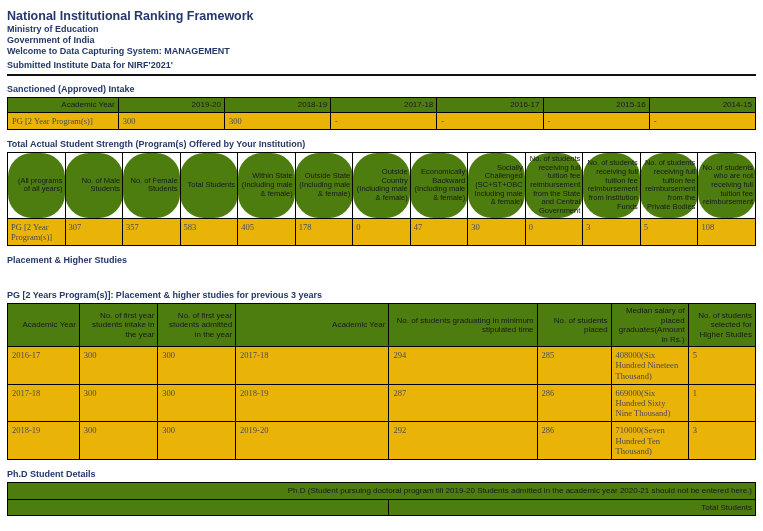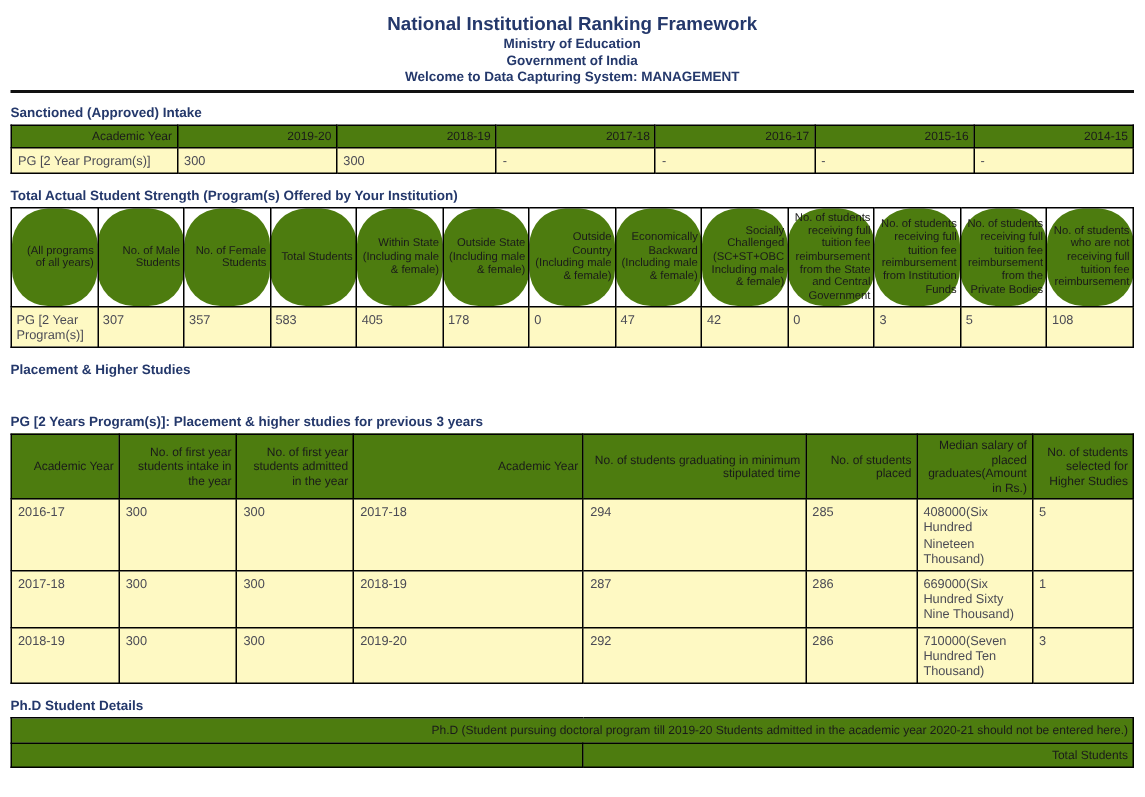--- a/index.html
+++ b/index.html
@@ -5,21 +5,21 @@
   * { box-sizing: border-box; margin: 0; padding: 0; }
   html, body { background: #ffffff; }
   body {
     width: 763px; height: 531px; overflow: hidden;
     font-family: "Liberation Sans", sans-serif;
     color: #24386b;
   }
   .page { width: 763px; height: 531px; padding: 5px 7px 0 7px; }
 
   
-  .top-header { text-align: center; line-height: 1.2; }
+  .top-header { text-align: left; line-height: 1.2; }
   .top-header .title { font-size: 12.5px; font-weight: bold; margin-top: 4px; }
   .top-header .sub { font-size: 9px; font-weight: bold; }
   .submitted { font-size: 9px; font-weight: bold; margin-top: 4px; }
   .institute { font-size: 9.5px; margin-top: 3px; }
   .rule { border: none; border-top: 2px solid #111; margin-top: 4px; }
 
   .section-title { font-size: 9px; font-weight: bold; color: #24386b; }
   .mt-s1 { margin-top: 8px; }
   .mt-s2 { margin-top: 9px; }
   .mt-sub { margin-top: 25px; }
@@ -28,41 +28,42 @@
     width: 100%; border-collapse: collapse; table-layout: fixed;
     margin-top: 3px;
   }
   th, td { border: 1px solid #000; }
   th {
     background: #4d7c0f; font-weight: normal; color: #1a1a1a;
     font-size: 8px; line-height: 1.2; padding: 2px 3px;
     text-align: right; vertical-align: middle; word-wrap: break-word;
   }
   td {
-    background: #fef9c3; color: #4b4b55;
+    background: #eab308; color: #4b4b55;
     font-size: 8.5px; line-height: 1.2; padding: 3px 4px;
-    text-align: left; vertical-align: top; word-wrap: break-word;
+    text-align: left; vertical-align: top; word-wrap: break-word; font-family: Liberation Serif, serif;
   }
   
   table.strength th { font-size: 7.5px; line-height: 1.15; padding: 2px 2px; border-radius: 24px; }
   table.strength td { padding: 3px 3px; }
   
   table.phd th { padding: 3px 3px; margin-top: 24px; }
 </style>
 </head>
 <body>
 
 <div class="page">
 
   <div class="top-header">
     <div class="title">National Institutional Ranking Framework</div>
     <div class="sub">Ministry of Education</div>
     <div class="sub">Government of India</div>
     <div class="sub">Welcome to Data Capturing System: MANAGEMENT</div>
   </div>
+  <div class="submitted">Submitted Institute Data for NIRF'2021'</div>
   <hr class="rule">
 
   <div class="section-title mt-s1">Sanctioned (Approved) Intake</div>
   <table class="intake">
     <colgroup>
       <col style="width:14.8%">
         <col style="width:14.2%">
         <col style="width:14.2%">
         <col style="width:14.2%">
         <col style="width:14.2%">
@@ -111,21 +112,21 @@
     </tr>
     <tr>
       <td>PG [2 Year Program(s)]</td>
       <td>307</td>
       <td>357</td>
       <td>583</td>
       <td>405</td>
       <td>178</td>
       <td>0</td>
       <td>47</td>
-      <td>42</td>
+      <td>30</td>
       <td>0</td>
       <td>3</td>
       <td>5</td>
       <td>108</td>
     </tr>
   </tbody>
     </table>
 
   <div class="section-title mt-s2">Placement &amp; Higher Studies</div>
   <div class="section-title mt-sub">PG [2 Years Program(s)]: Placement &amp; higher studies for previous 3 years</div>

